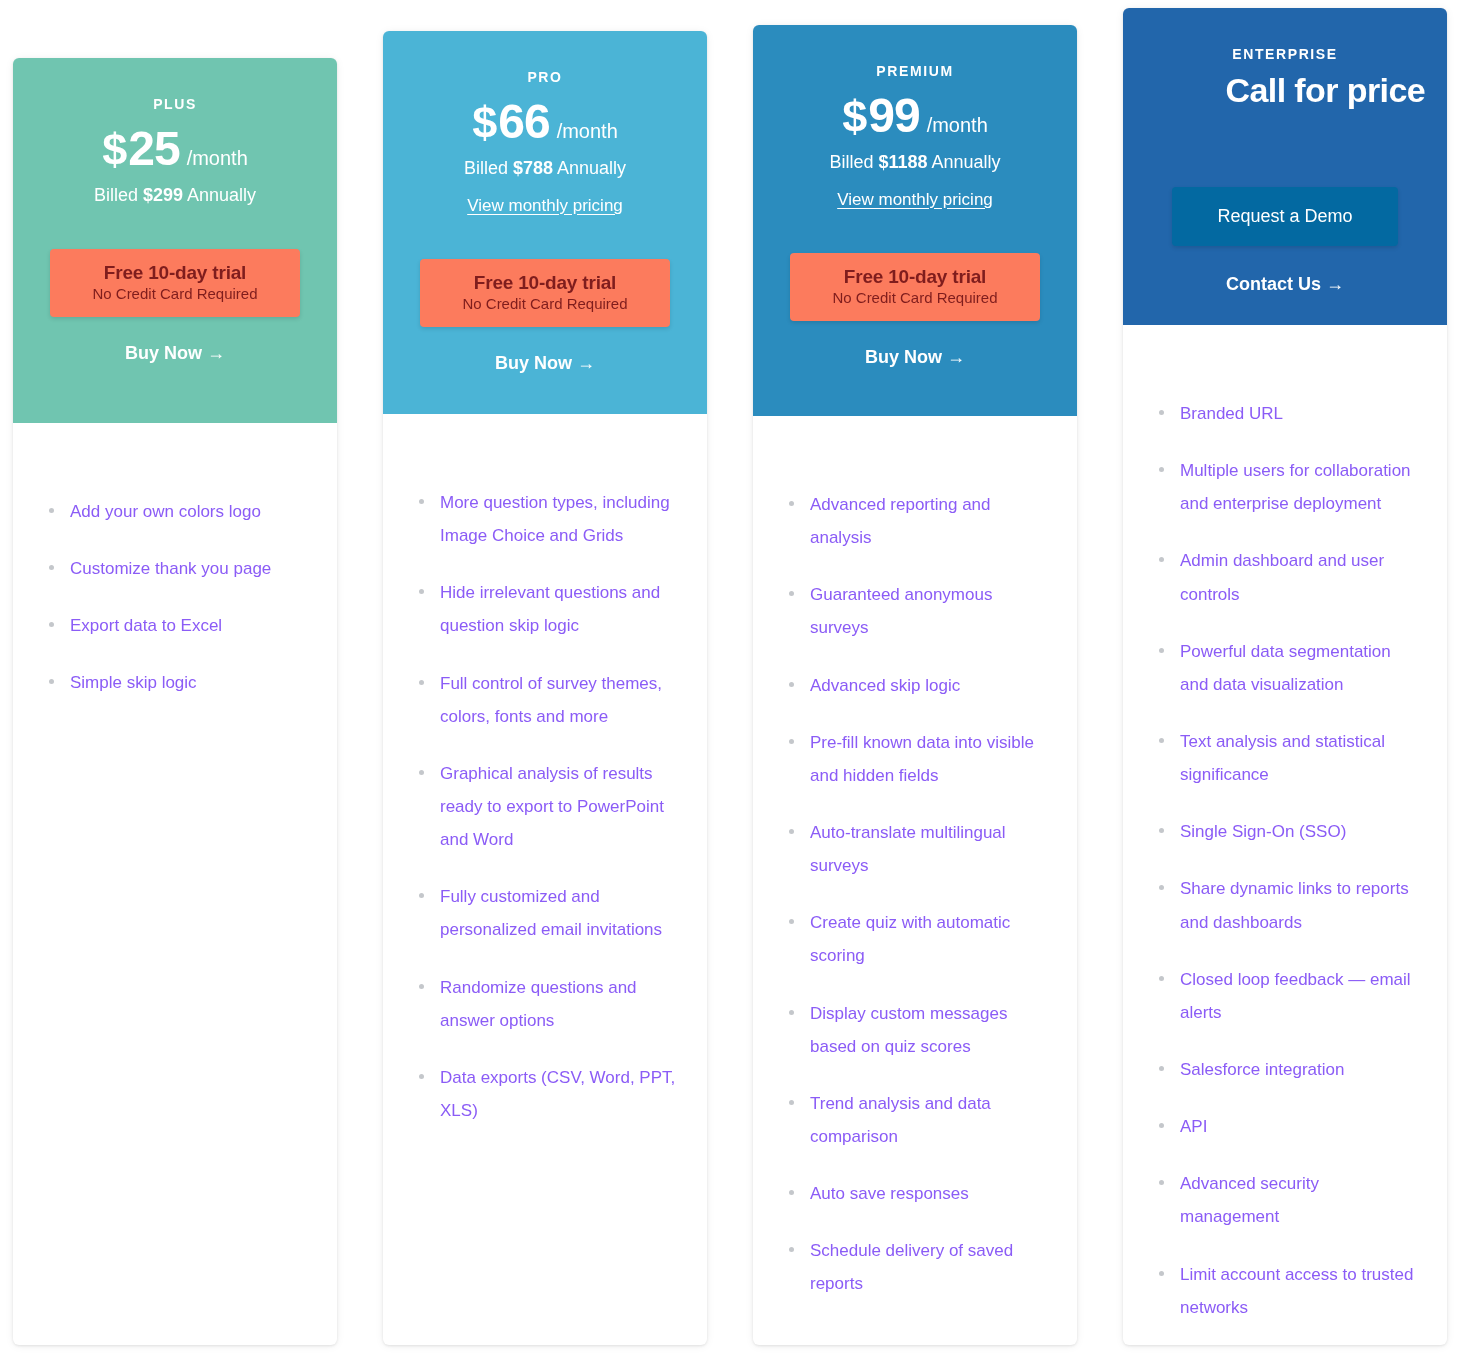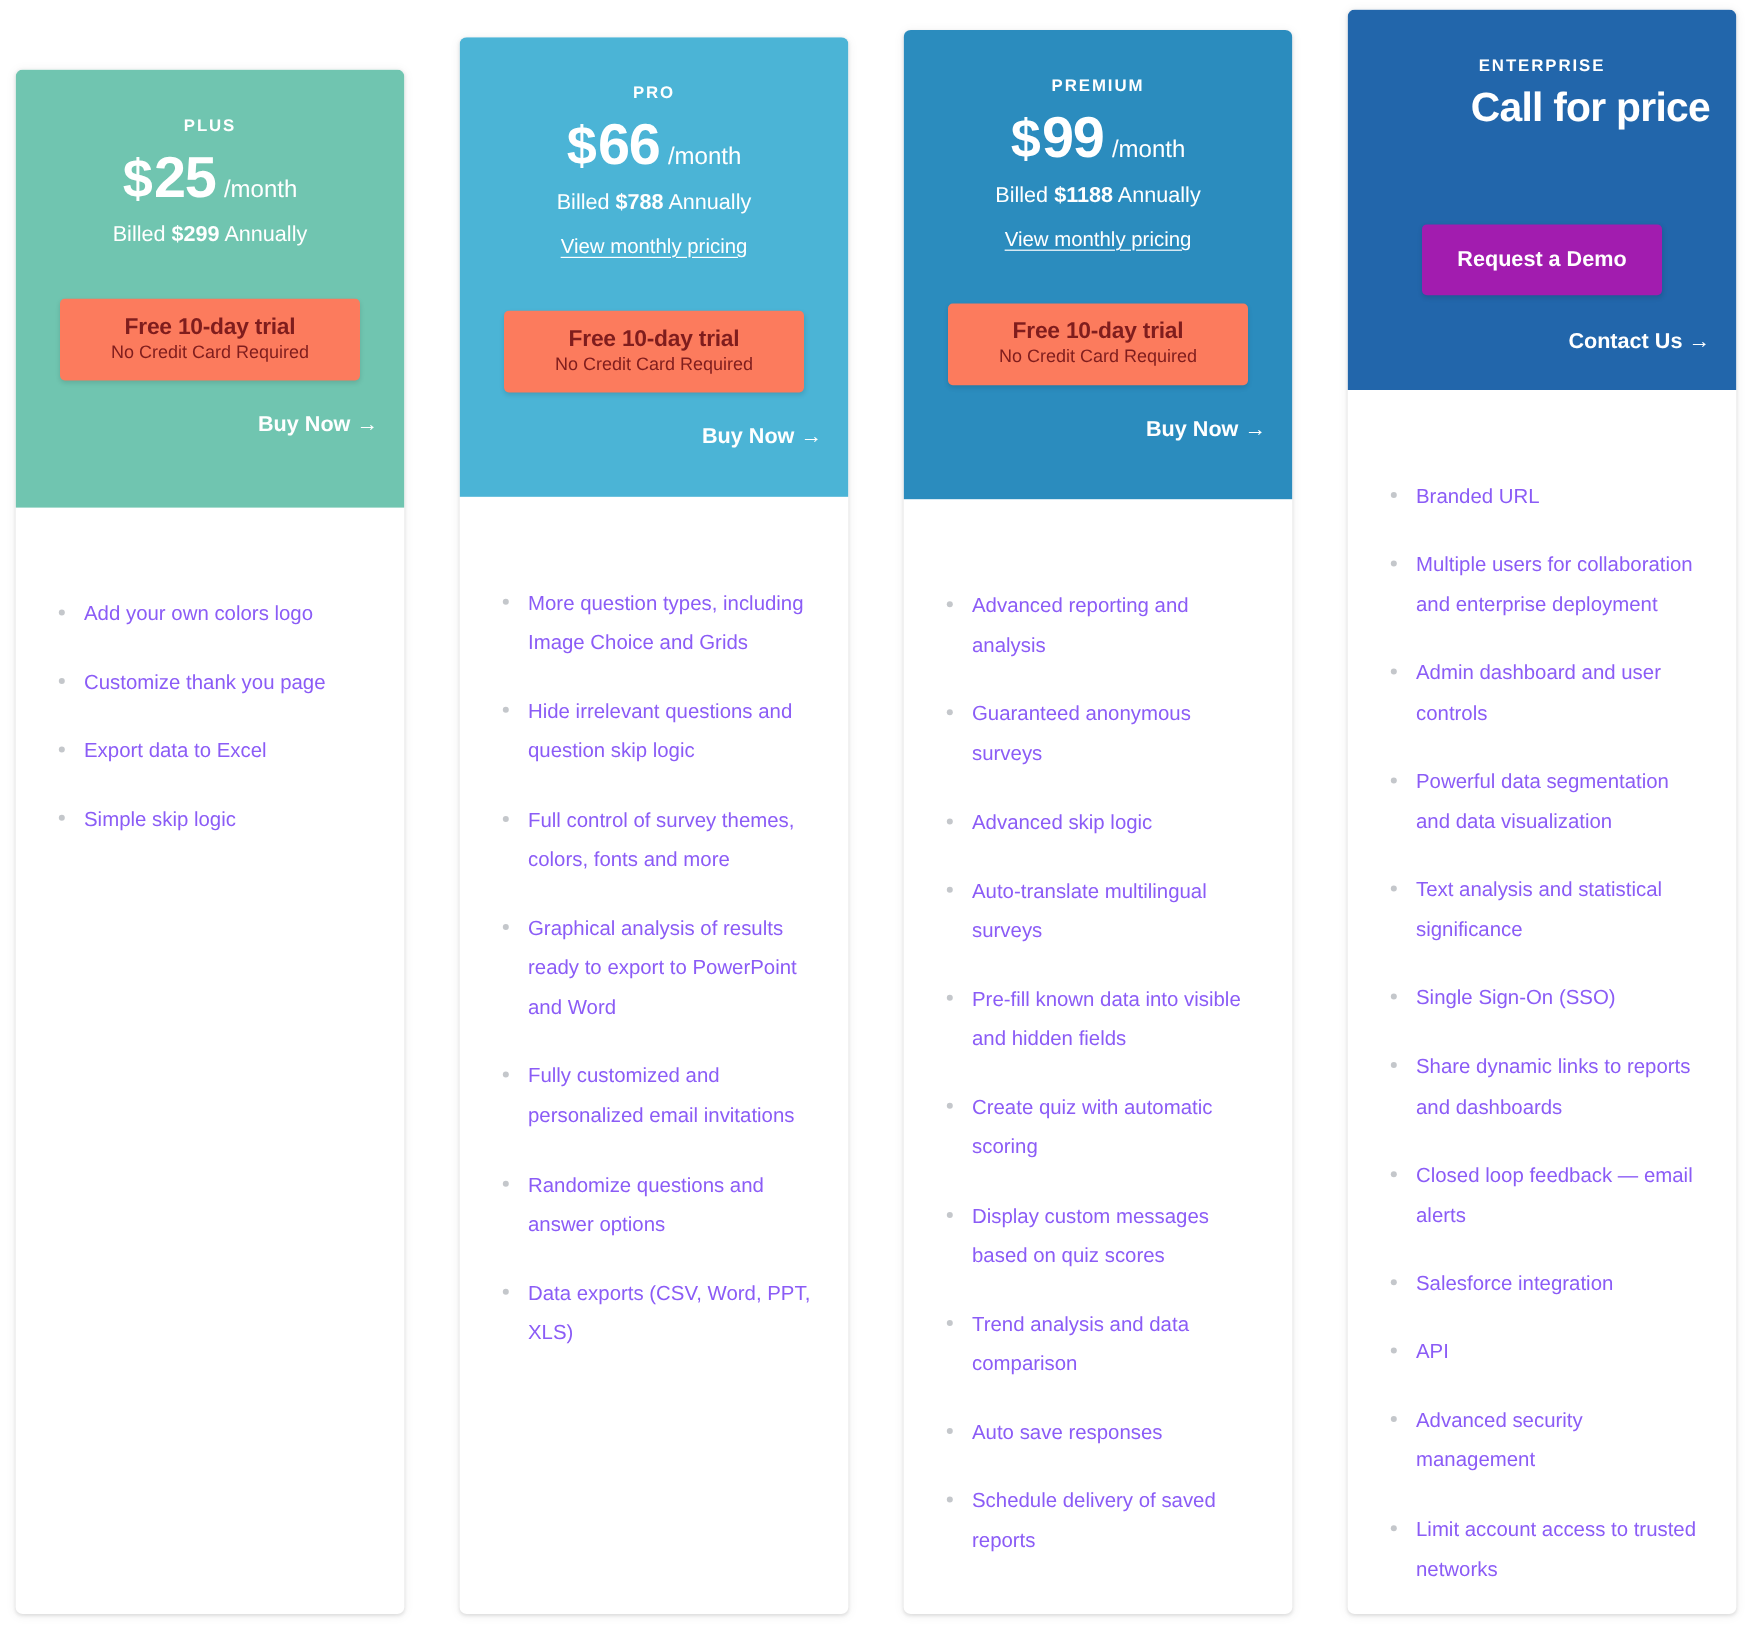--- a/index.html
+++ b/index.html
@@ -129,36 +129,36 @@
   .trial-sub {
     display: block;
     font-size: 15px;
     font-weight: 500;
     margin-top: 1px;
   }
 
   .demo-button {
     display: block;
     margin: 0 auto;
-    width: 200px;
-    background: #a21caf;
+    width: 226px;
+    background: #0369a1;
     color: #ffffff;
     border: none;
     border-radius: 4px;
     padding: 19px 8px;
     font-size: 18px;
-    font-weight: 700;
+    font-weight: 400;
     cursor: pointer;
     font-family: inherit;
     box-shadow: 0 2px 4px rgba(0,0,0,0.12);
   }
 
   .secondary-link {
     display: block;
-    text-align: right;
+    text-align: center;
     font-size: 18px;
     font-weight: 700;
     color: #ffffff;
     text-decoration: none;
     cursor: pointer;
   }
 
   .plus  .trial-button  { margin-top: 43px; }
   .pro   .trial-button  { margin-top: 43px; }
   .premium .trial-button{ margin-top: 43px; }
@@ -263,22 +263,22 @@
       <button class="trial-button">
         <span class="trial-title">Free 10-day trial</span>
         <span class="trial-sub">No Credit Card Required</span>
       </button>
       <a class="secondary-link">Buy Now →</a>
     </div>
     <ul class="features">
       <li class="feature-item"><span class="feature-bullet"></span><span>Advanced reporting and analysis</span></li>
       <li class="feature-item"><span class="feature-bullet"></span><span>Guaranteed anonymous surveys</span></li>
       <li class="feature-item"><span class="feature-bullet"></span><span>Advanced skip logic</span></li>
+      <li class="feature-item"><span class="feature-bullet"></span><span>Pre-fill known data into visible and hidden fields</span></li>
       <li class="feature-item"><span class="feature-bullet"></span><span>Auto-translate multilingual surveys</span></li>
-      <li class="feature-item"><span class="feature-bullet"></span><span>Pre-fill known data into visible and hidden fields</span></li>
       <li class="feature-item"><span class="feature-bullet"></span><span>Create quiz with automatic scoring</span></li>
       <li class="feature-item"><span class="feature-bullet"></span><span>Display custom messages based on quiz scores</span></li>
       <li class="feature-item"><span class="feature-bullet"></span><span>Trend analysis and data comparison</span></li>
       <li class="feature-item"><span class="feature-bullet"></span><span>Auto save responses</span></li>
       <li class="feature-item"><span class="feature-bullet"></span><span>Schedule delivery of saved reports</span></li>
     </ul>
   </div>
 
   <div class="plan-card enterprise">
     <div class="card-header">

